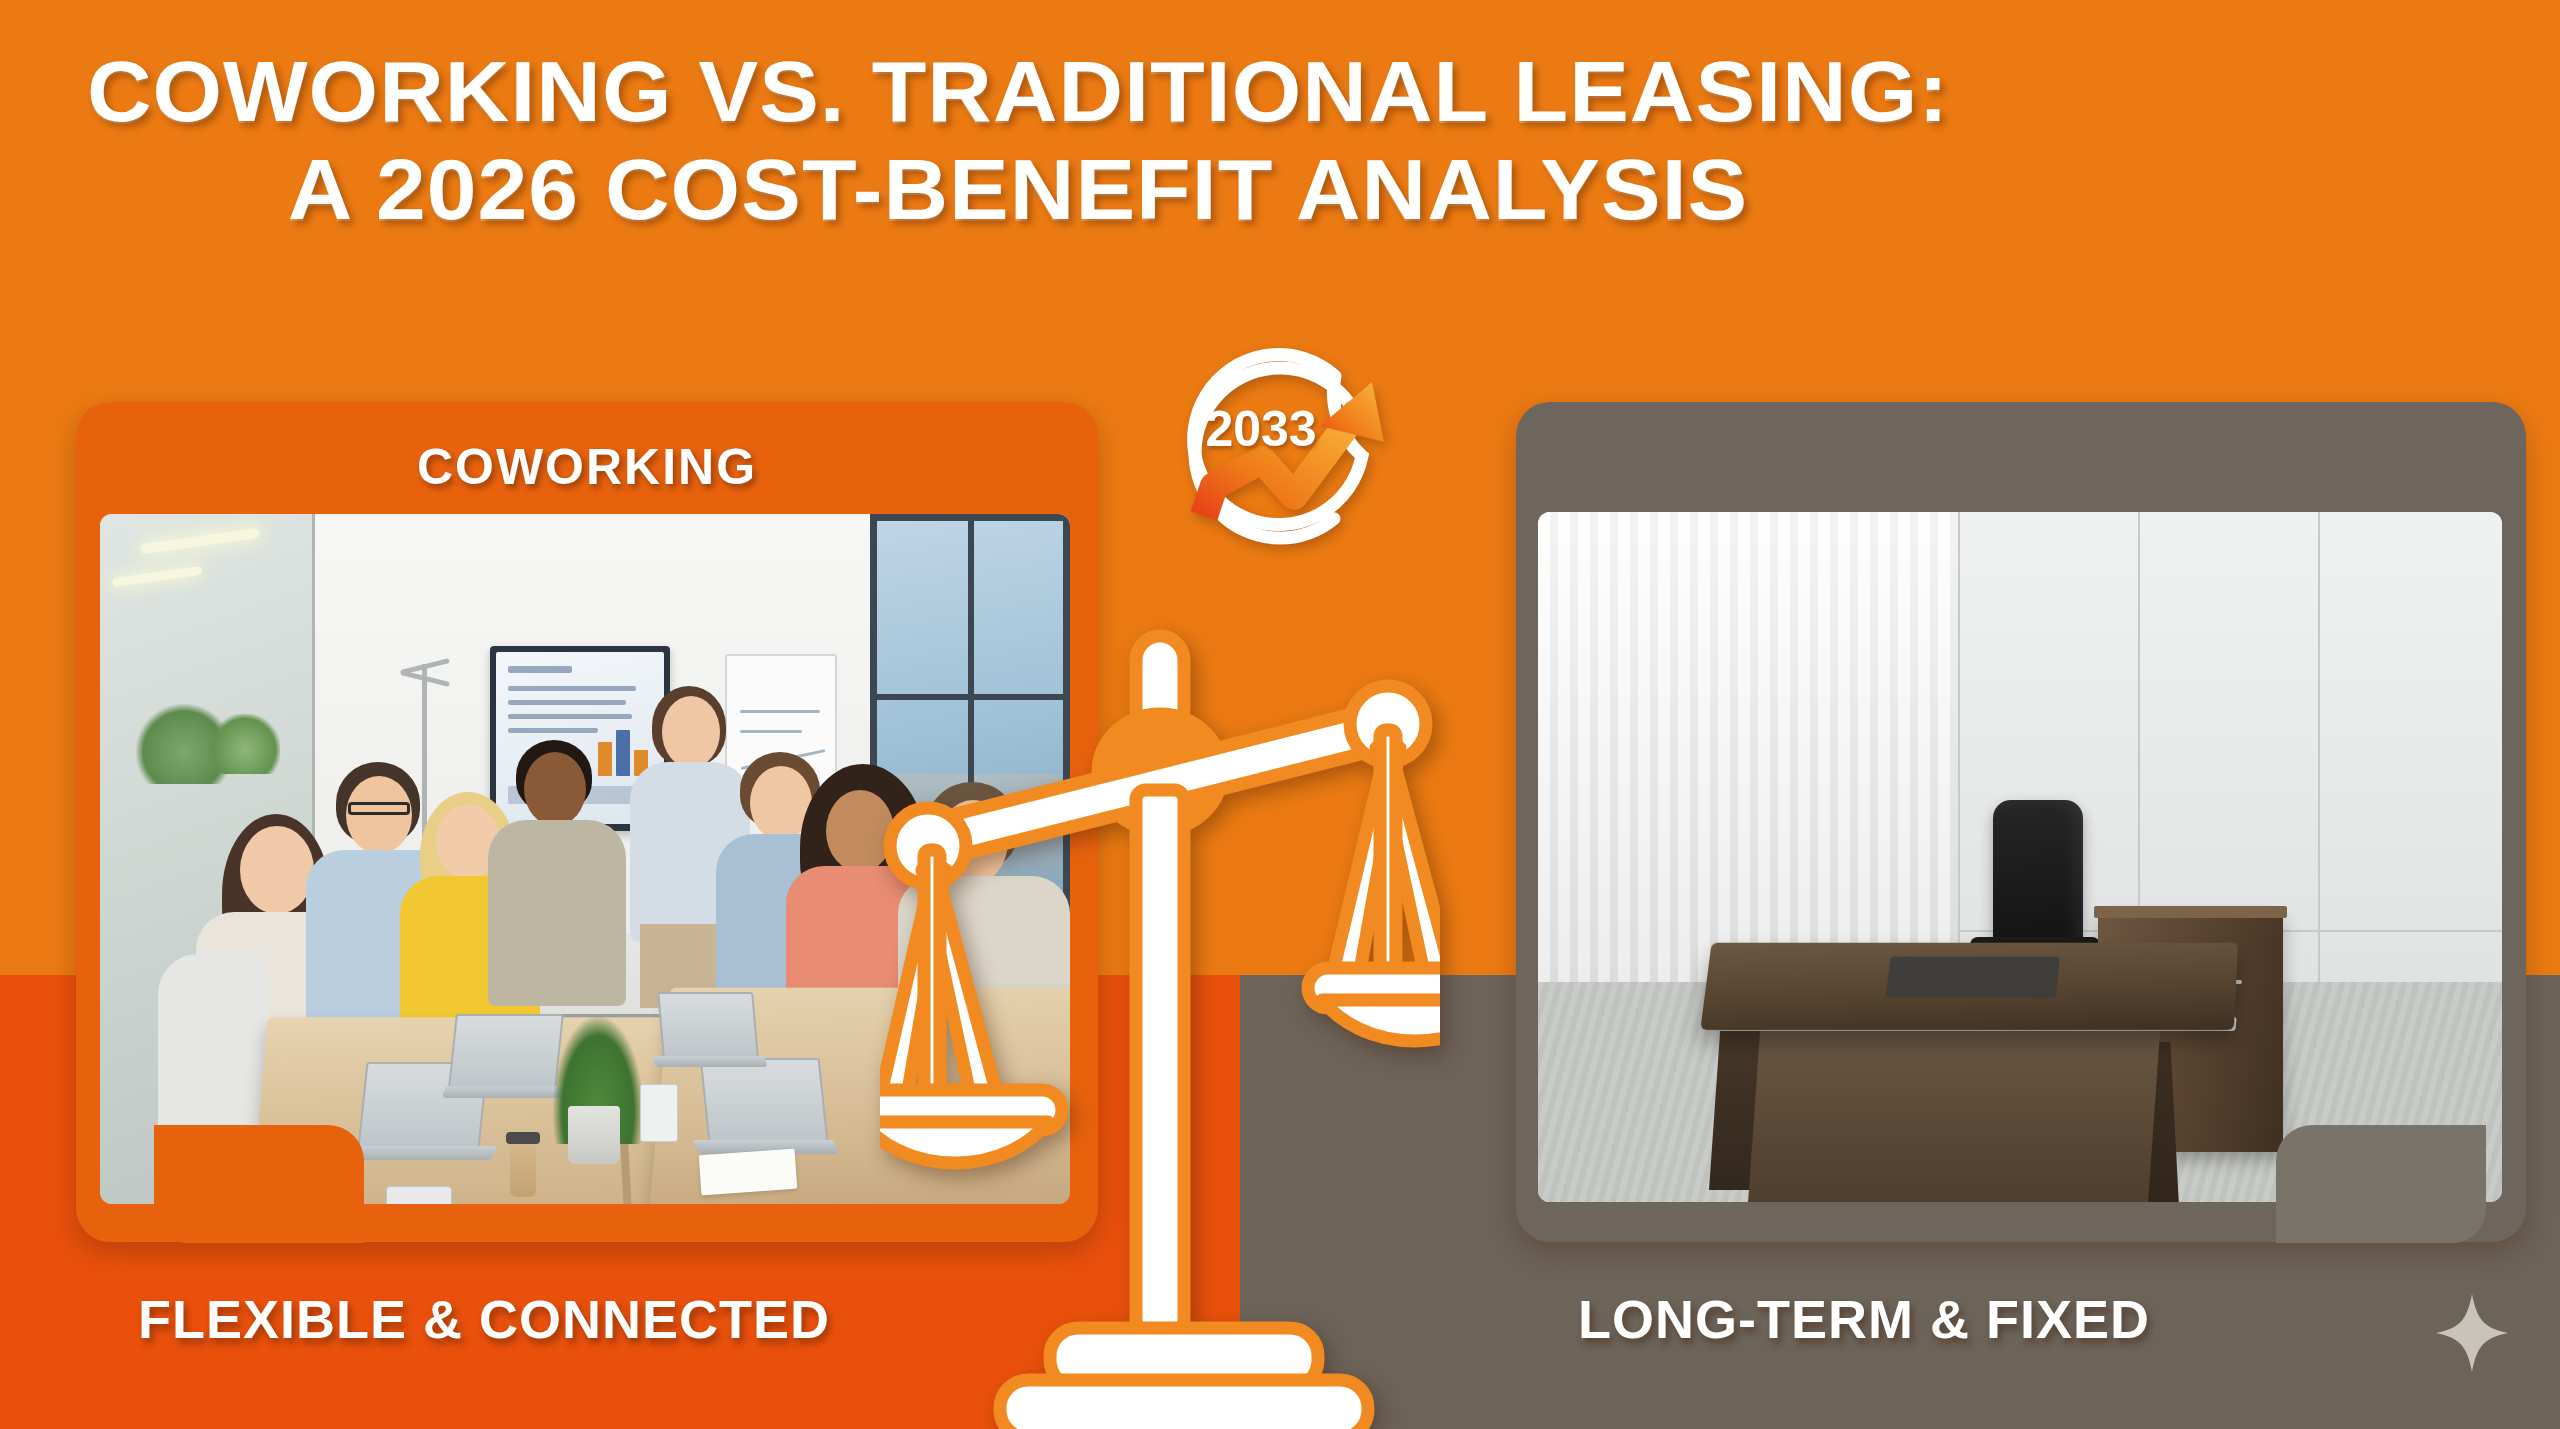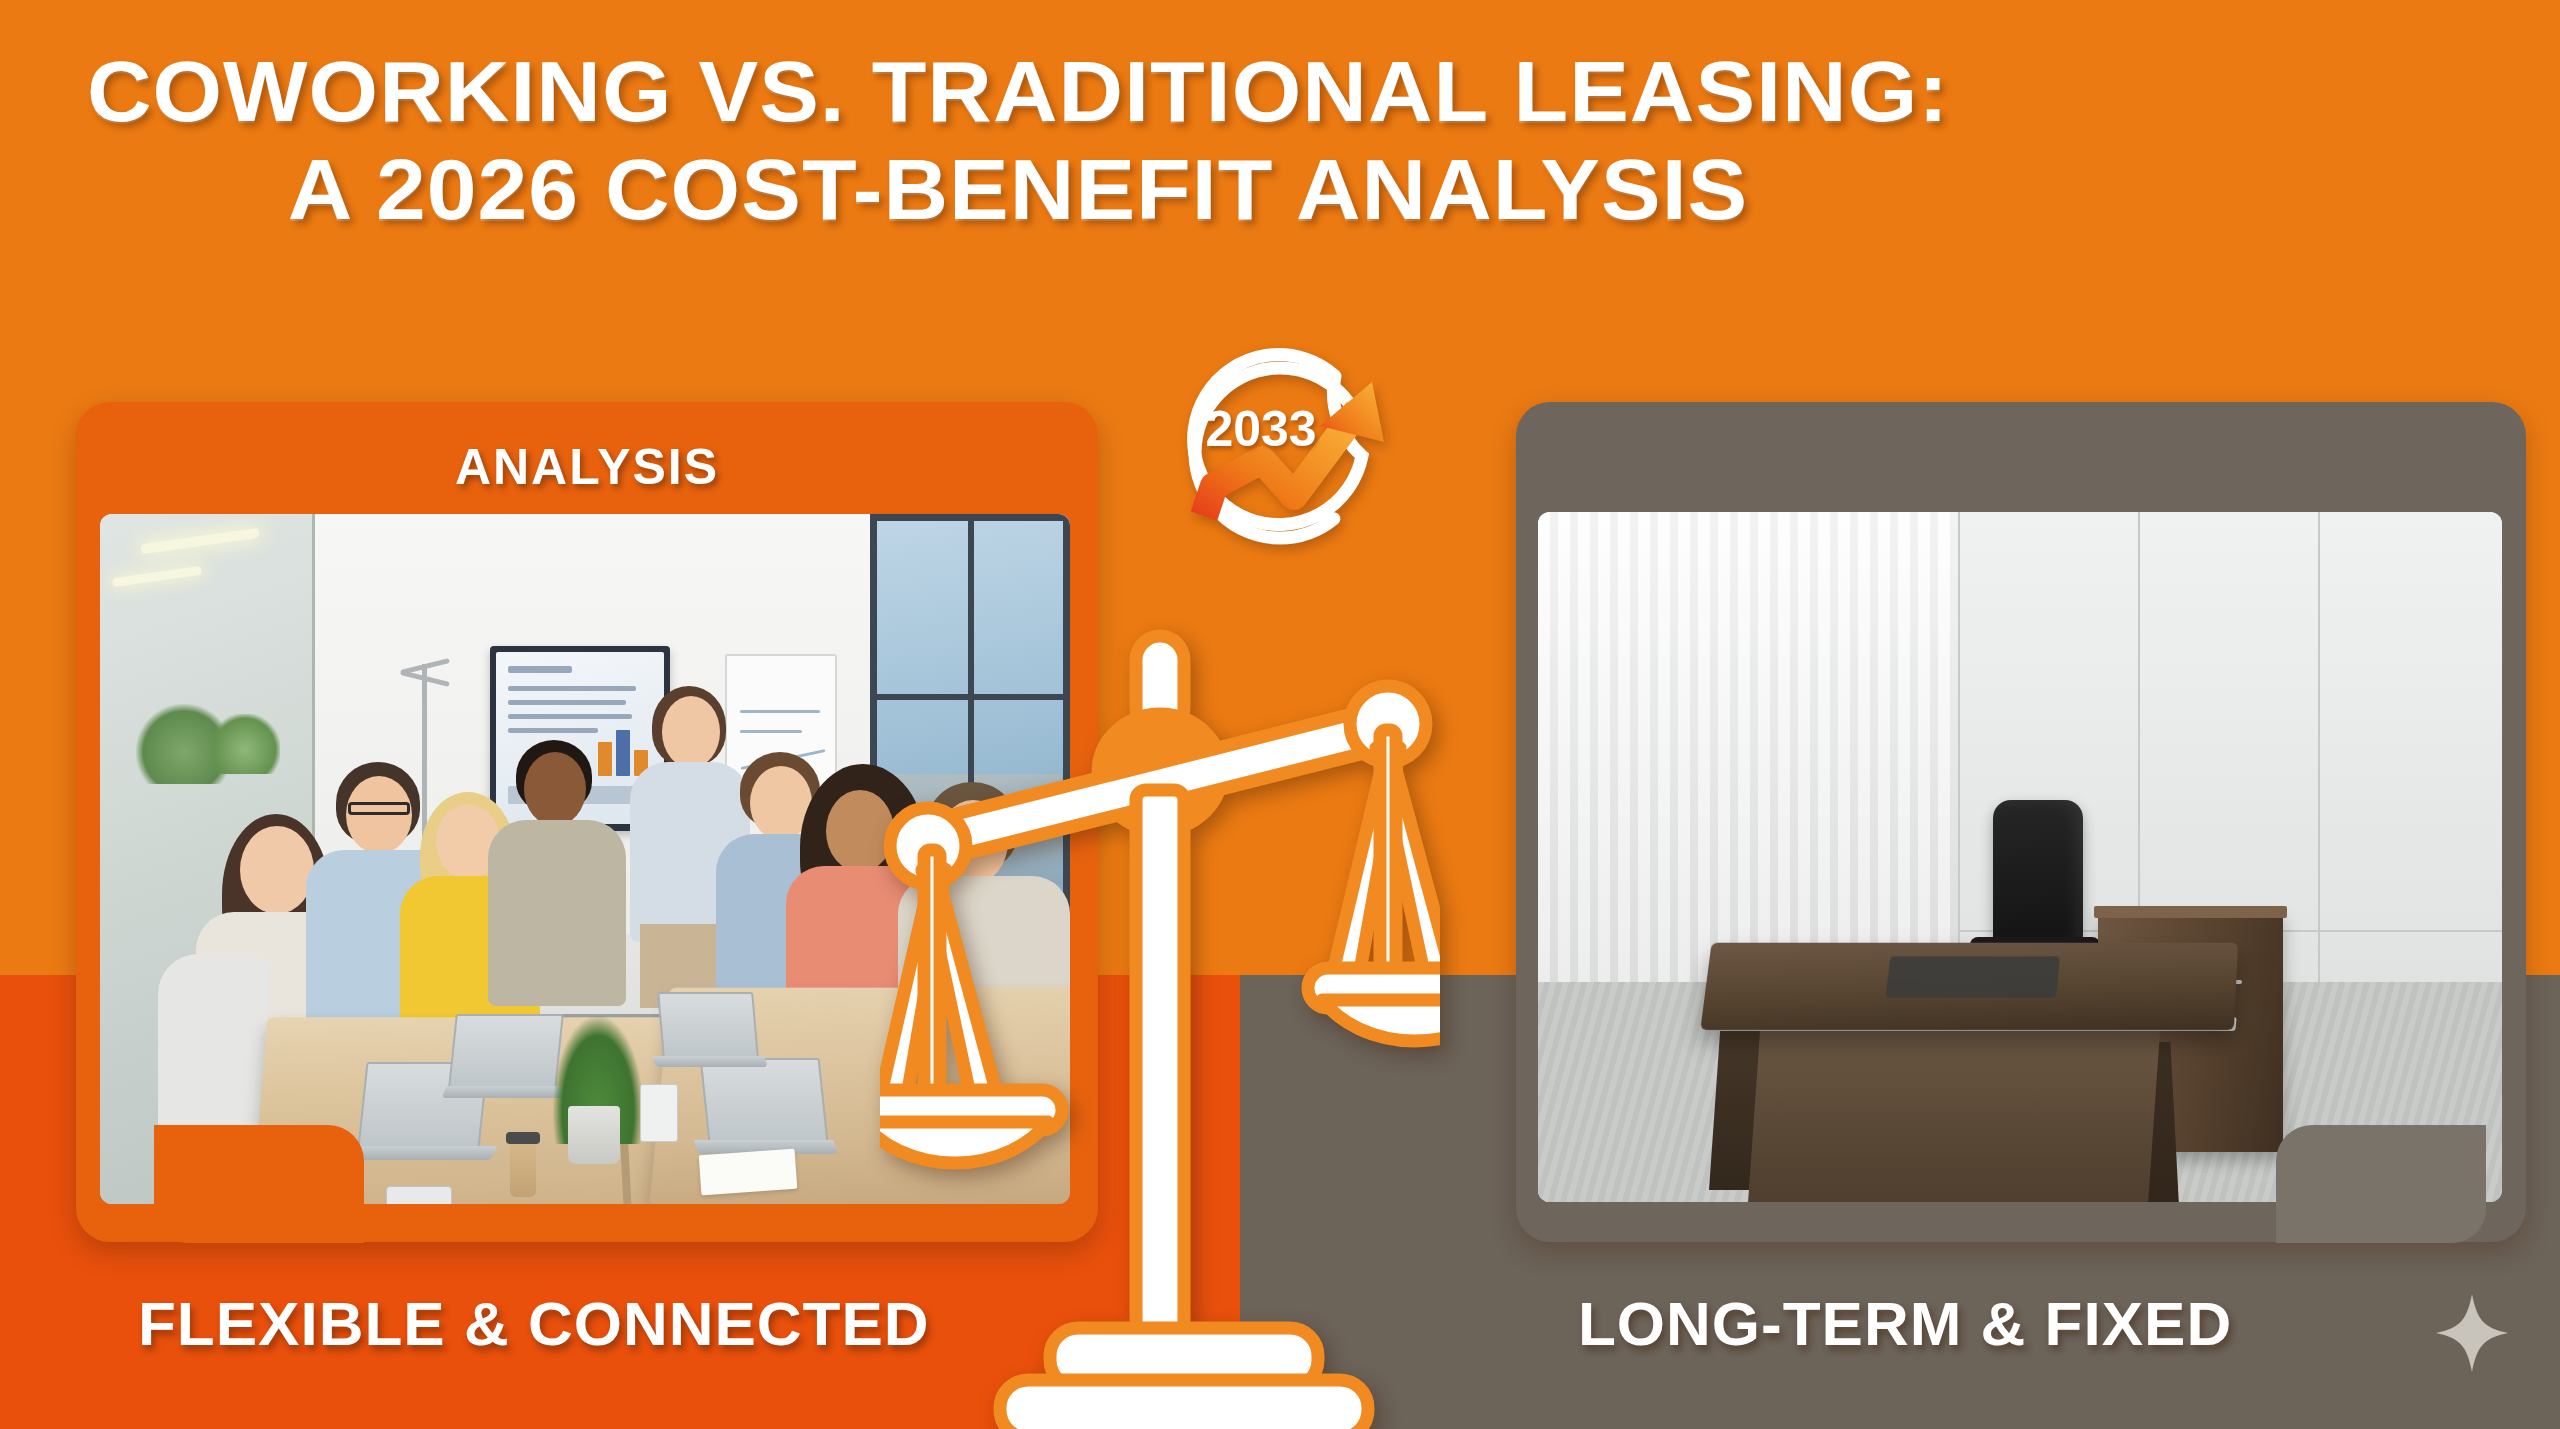--- a/index.html
+++ b/index.html
@@ -176,21 +176,21 @@
   
   #scale {
     position:absolute; left:880px; top:620px; width:560px; height:809px; z-index:60;
     filter: drop-shadow(6px 8px 10px rgba(60,26,4,0.38));
   }
   #scale svg { width:100%; height:100%; display:block; }
 
   
   .caption {
     position:absolute; z-index:55; color:#FFFFFF;
-    font-weight:900; font-size:62px; letter-spacing:1px;
+    font-weight:900; font-size:54px; letter-spacing:1px;
     text-shadow: 3px 5px 7px rgba(60,26,4,0.45);
     white-space:nowrap;
   }
   #cap-left  { left:138px;  top:1288px; }
   #cap-right { left:1578px; top:1288px; }
 
   #sparkle { position:absolute; left:2434px; top:1292px; width:76px; height:82px; z-index:55; }
   #sparkle svg { width:100%; height:100%; display:block; }
 </style>
 </head>
@@ -222,21 +222,21 @@
     <path d="M185,38 A85,85 0 1 0 212,118 A85,85 0 0 1 185,38" fill="none" stroke="#FFFFFF" stroke-width="13" stroke-linecap="round" transform="translate(-12,0)"></path>
     <circle cx="118" cy="115" r="85" fill="none" stroke="#FFFFFF" stroke-width="13" stroke-dasharray="430 105" stroke-dashoffset="-75" stroke-linecap="round"></circle>
 
     <path d="M42,178 L52,148 L100,122 L132,158 L196,72" fill="none" stroke="url(#arrGrad)" stroke-width="28" stroke-linejoin="round" stroke-linecap="butt"></path>
     <path d="M210,44 L222,104 L158,88 Z" fill="url(#arrGrad)"></path>
   </svg>
   <div class="badge-year">2033</div>
 </div>
 
 <div class="card" id="card-left">
-  <div class="card-title">ANALYSIS</div>
+  <div class="card-title">COWORKING</div>
 
   <div class="card-photo">
     <div class="ph cw-bg"></div>
     <div class="ph cw-glasswall"></div>
     <div class="ph cw-glass-frame"></div>
     <div class="ph cw-plant1"></div>
     <div class="ph cw-plant2"></div>
     <div class="ph cw-tube1"></div>
     <div class="ph cw-tube2"></div>
     <div class="ph cw-wall"></div>

